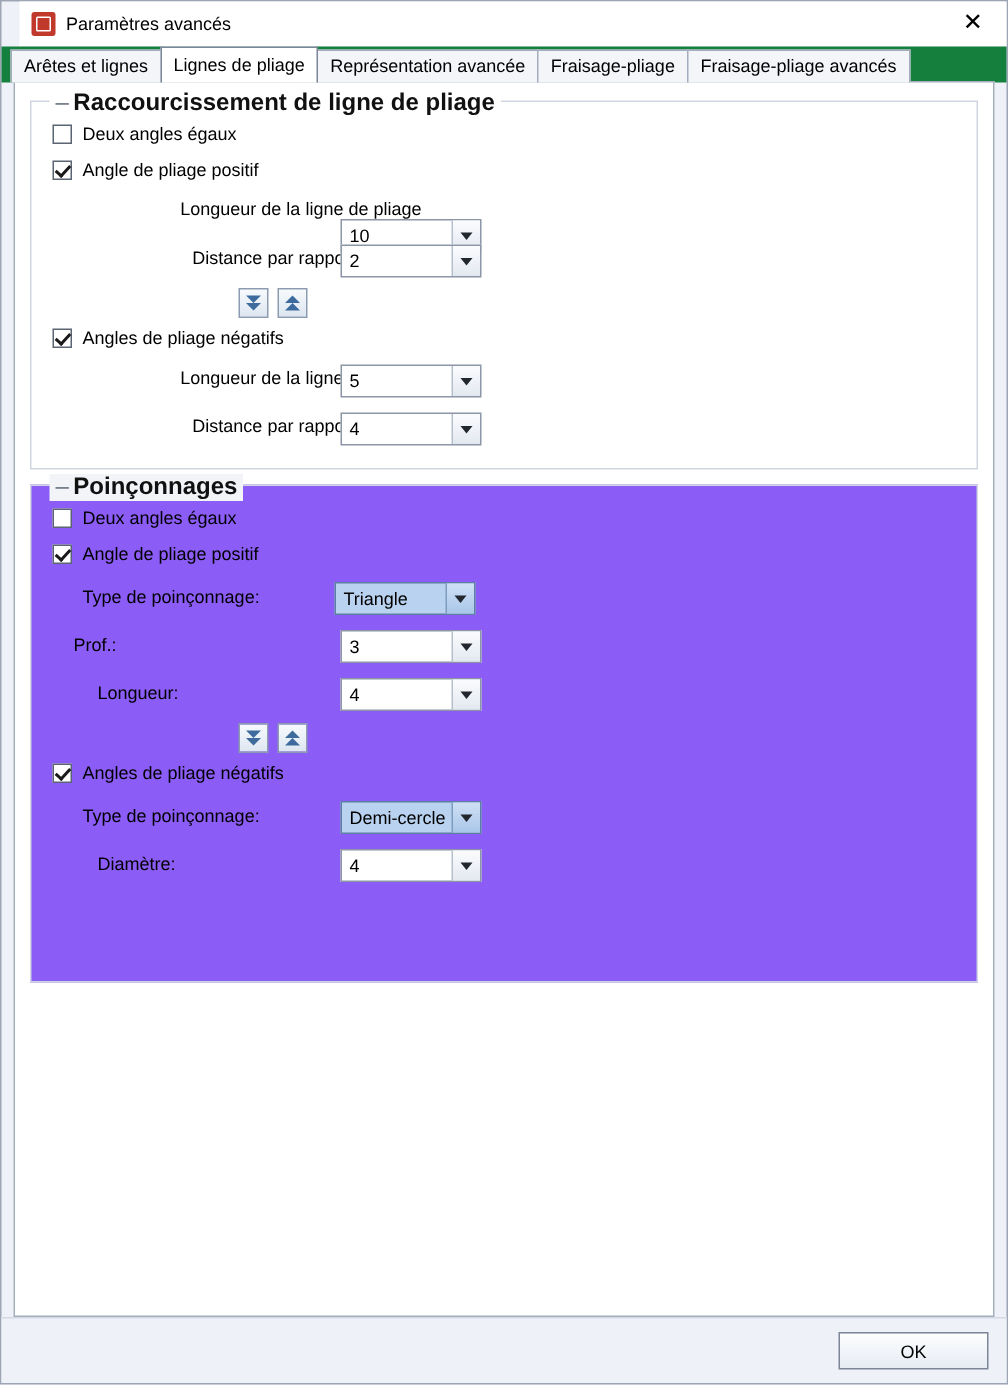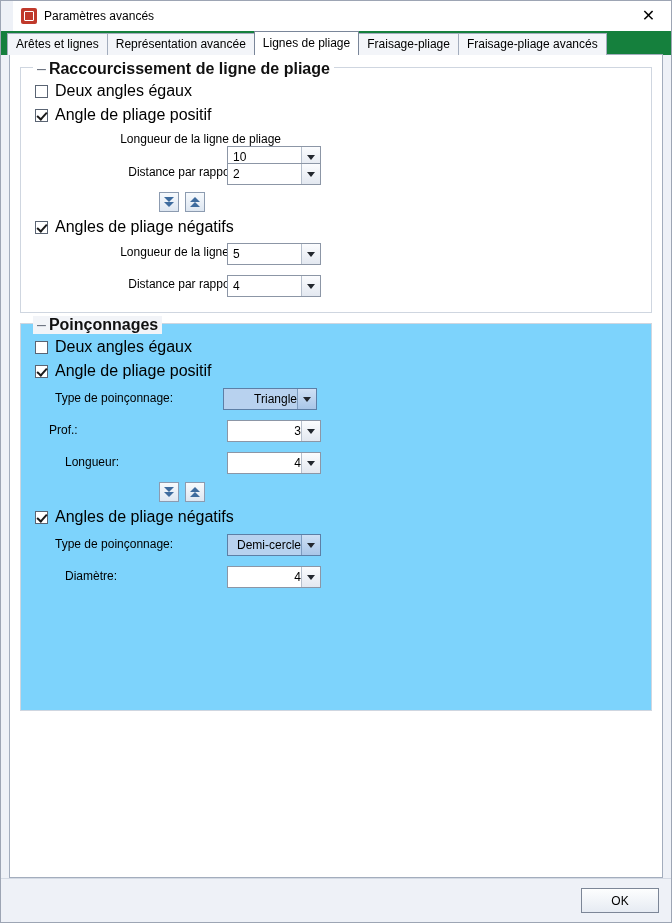--- a/index.html
+++ b/index.html
@@ -130,42 +130,42 @@
     font-size: 16px;
     font-weight: bold;
     color: #111;
   }
   .group-title .dash {
     font-weight: normal;
     color: #6b7380;
     margin-right: 3px;
   }
   .grp-bend { top: 12px; height: 246px; background: #fff; }
-  .grp-punch { top: 268px; height: 388px; background: #7dd3fc; text-align: right; }
+  .grp-punch { top: 268px; height: 332px; background: #8b5cf6; }
 
   .row { position: absolute; display: flex; align-items: center; }
   .checkbox {
     width: 13px; height: 13px;
     border: 1px solid #5a6473;
     background: #fff;
     box-sizing: border-box;
     margin-right: 7px;
     position: relative;
     flex: none;
   }
   .checkbox.checked::after {
     content: "";
     position: absolute;
     left: 3px; top: 0px;
     width: 4px; height: 8px;
     border: solid #1a1a1a;
     border-width: 0 2px 2px 0;
     transform: rotate(42deg);
   }
-  .cb-label { font-size: 16px; }
+  .cb-label { font-size: 12px; }
   .field-label { font-size: 12px; }
 
   .combo {
     width: 94px;
     height: 22px;
     border: 1px solid #8c96a6;
     background: #ffffff;
     box-sizing: border-box;
     display: flex;
     align-items: center;
@@ -232,21 +232,21 @@
     flex: none;
     display: flex;
     align-items: center;
     justify-content: flex-end;
     padding-right: 12px;
     background: #eef1f7;
     border-top: 1px solid #d4dae4;
     box-sizing: border-box;
   }
   .ok-button {
-    width: 78px;
+    width: 100px;
     height: 25px;
     background: linear-gradient(#fdfefe,#e6ebf3);
     border: 1px solid #7c8697;
     font-size: 12px;
     display: flex;
     align-items: center;
     justify-content: center;
     box-sizing: border-box;
   }
 </style>
@@ -256,22 +256,22 @@
 <div class="window">
 
   <div class="titlebar">
     <div class="app-icon"></div>
     <div class="title-text">Paramètres avancés</div>
     <div class="close-btn">✕</div>
   </div>
 
   <div class="tabstrip">
     <div class="tab">Arêtes et lignes</div>
+    <div class="tab active">Lignes de pliage</div>
     <div class="tab">Représentation avancée</div>
-    <div class="tab active">Lignes de pliage</div>
     <div class="tab">Fraisage-pliage</div>
     <div class="tab">Fraisage-pliage  avancés</div>
   </div>
 
   <div class="content">
 
     <div class="group grp-bend">
       <div class="group-title">
         <span class="dash">–</span><span>Raccourcissement de ligne de pliage</span>
       </div>

